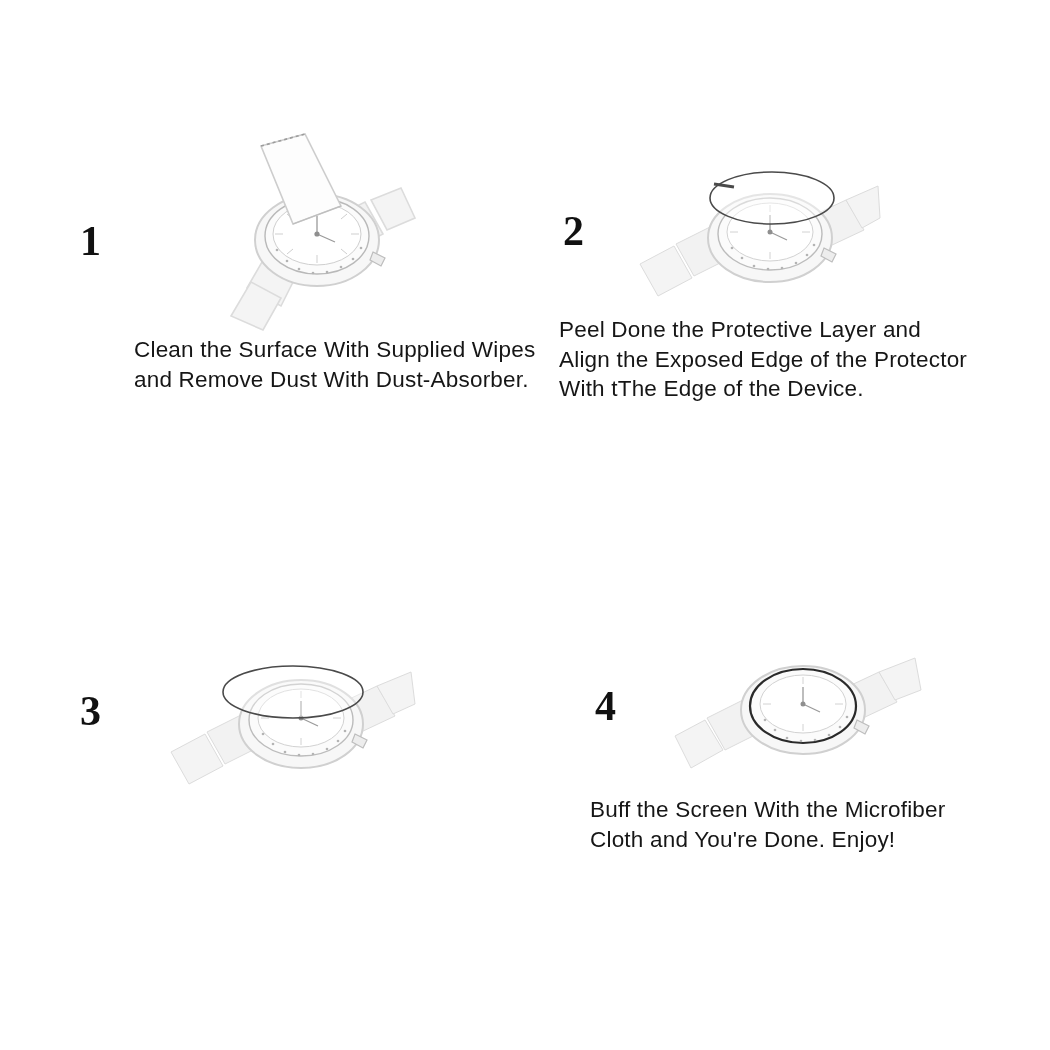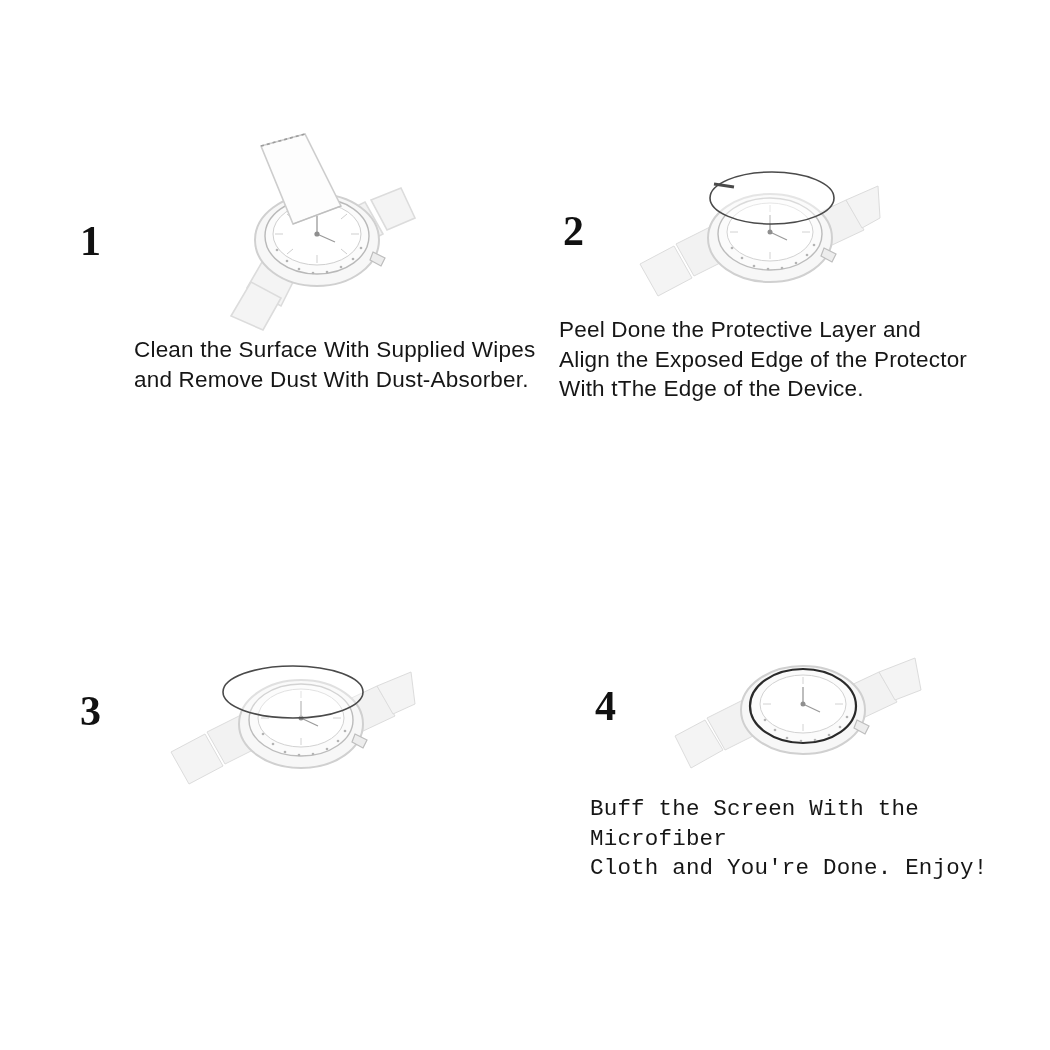--- a/index.html
+++ b/index.html
@@ -58,21 +58,21 @@
     position: absolute;
     font-size: 22.5px;
     line-height: 1.32;
     letter-spacing: 0.2px;
     color: #161616;
     white-space: pre-line;
   }
   .step-1 .caption { left: 30px;  top: 205px; width: 450px; margin-left: 44px; }
   .step-2 .caption { left: 14px;  top: 185px; width: 460px; }
   .step-3 .caption { left: 18px;  top: 160px; width: 450px; }
-  .step-4 .caption { left: 45px;  top: 155px; width: 430px; font-family: Liberation Mono, monospace; }
+  .step-4 .caption { left: 45px;  top: 155px; width: 430px; }
 
   svg { display: block; overflow: visible; }
 </style>
 </head>
 <body>
 
 <div class="sheet">
 
   <div class="step step-1">
     <div class="step-number">1</div>

